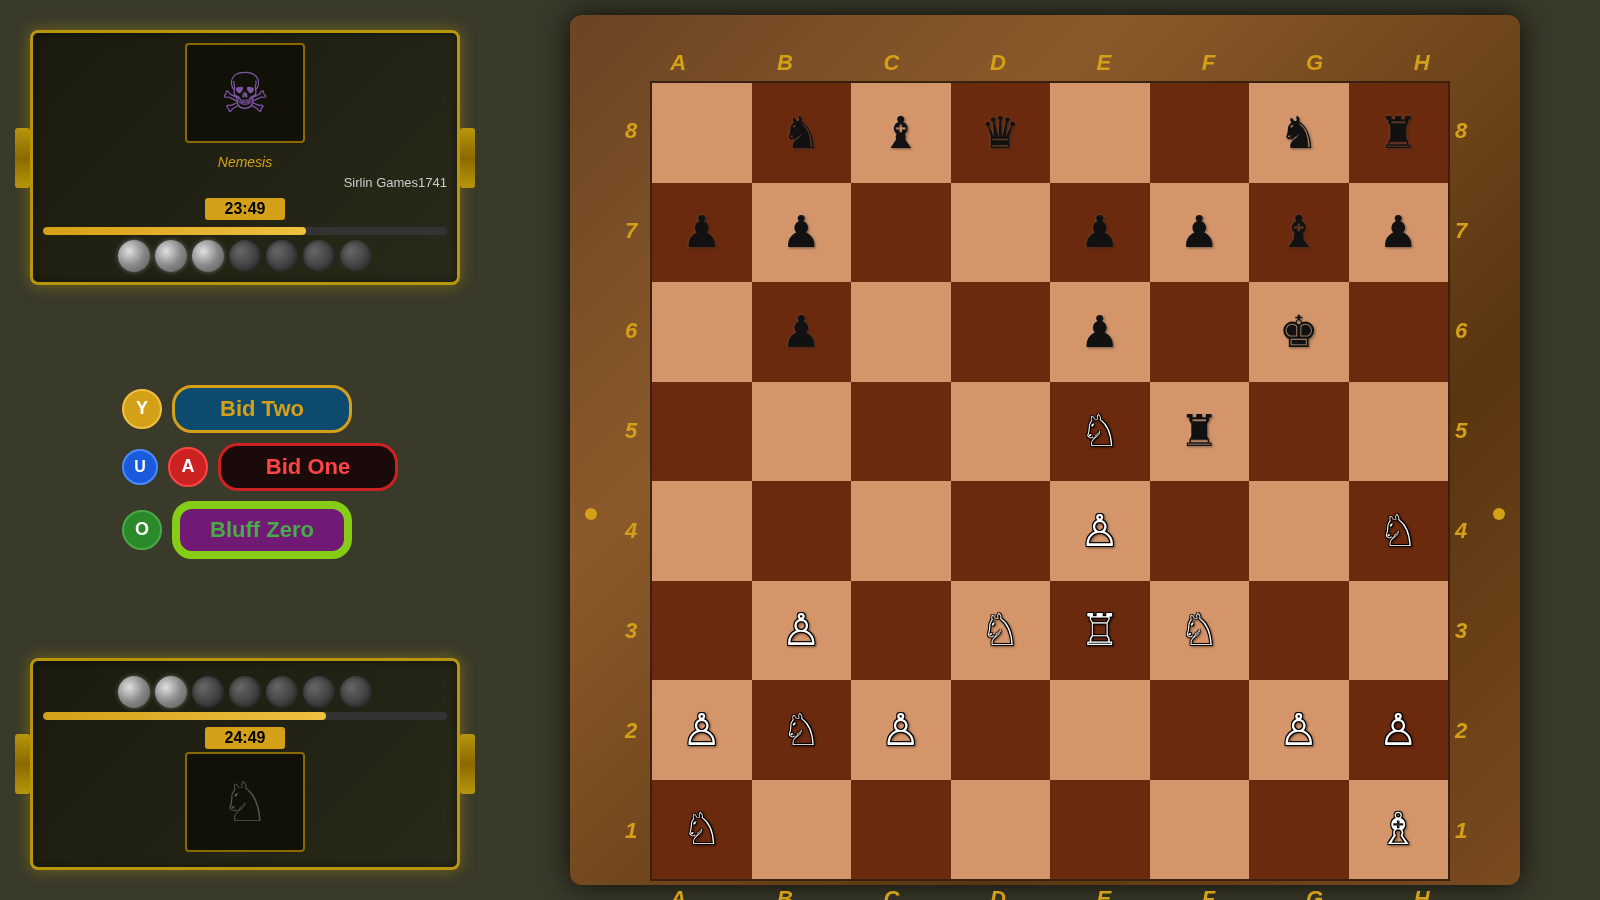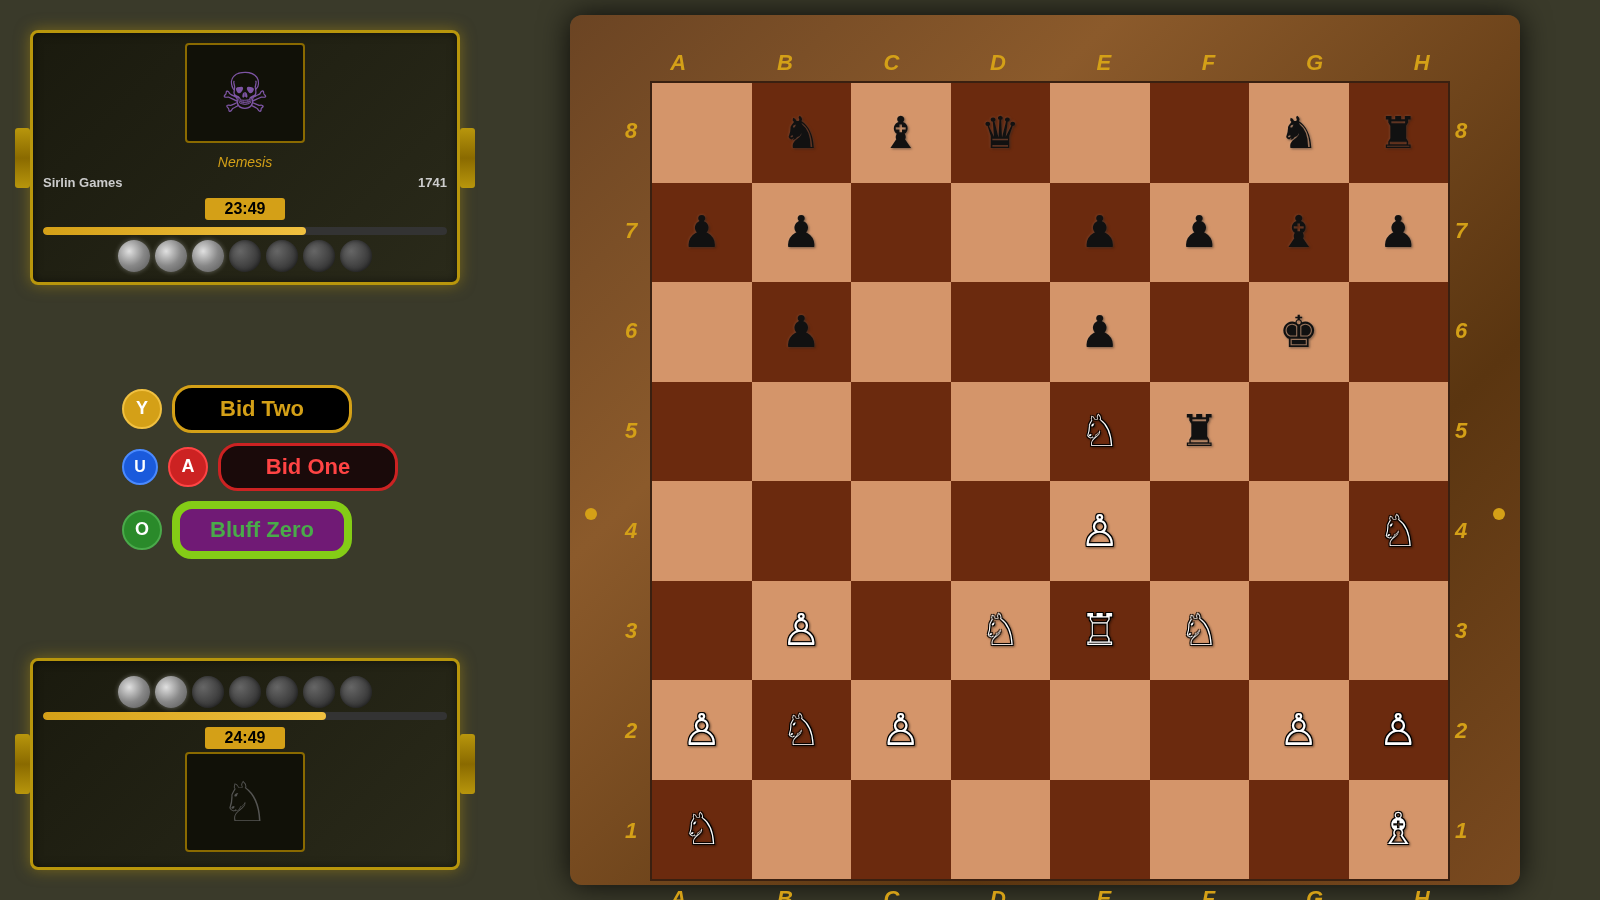--- a/index.html
+++ b/index.html
@@ -83,26 +83,25 @@
       display: flex;
       align-items: center;
       justify-content: center;
       font-size: 50px;
       position: relative;
       overflow: hidden;
     }
 
     .card-info {
       display: flex;
-      justify-content: space-between;
+      justify-content: flex-end;
       align-items: center;
       margin: 5px 0;
       color: #ccc;
       font-size: 13px;
-      font-weight: bold;
     }
 
     .card-timer {
       text-align: center;
       background: #d4a017;
       color: #000;
       font-weight: bold;
       font-size: 16px;
       border-radius: 3px;
       padding: 2px 10px;
@@ -185,21 +184,21 @@
     .btn-label {
       padding: 8px 20px;
       border-radius: 20px;
       font-size: 22px;
       font-weight: bold;
       min-width: 180px;
       text-align: center;
     }
 
     .btn-label-yellow {
-      background: #000000;
+      background: #0c4a6e;
       border: 3px solid #d4a017;
       color: #d4a017;
     }
 
     .btn-label-red {
       background: #1a0a0a;
       border: 3px solid #cc2222;
       color: #ff4444;
     }
 

